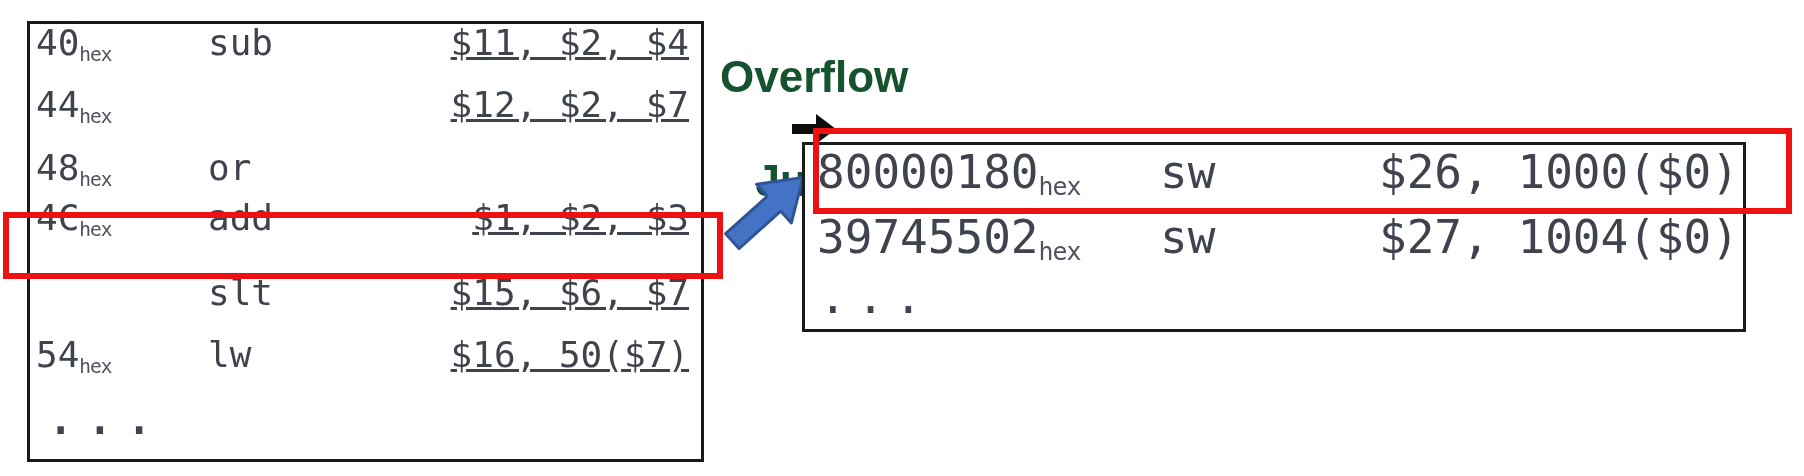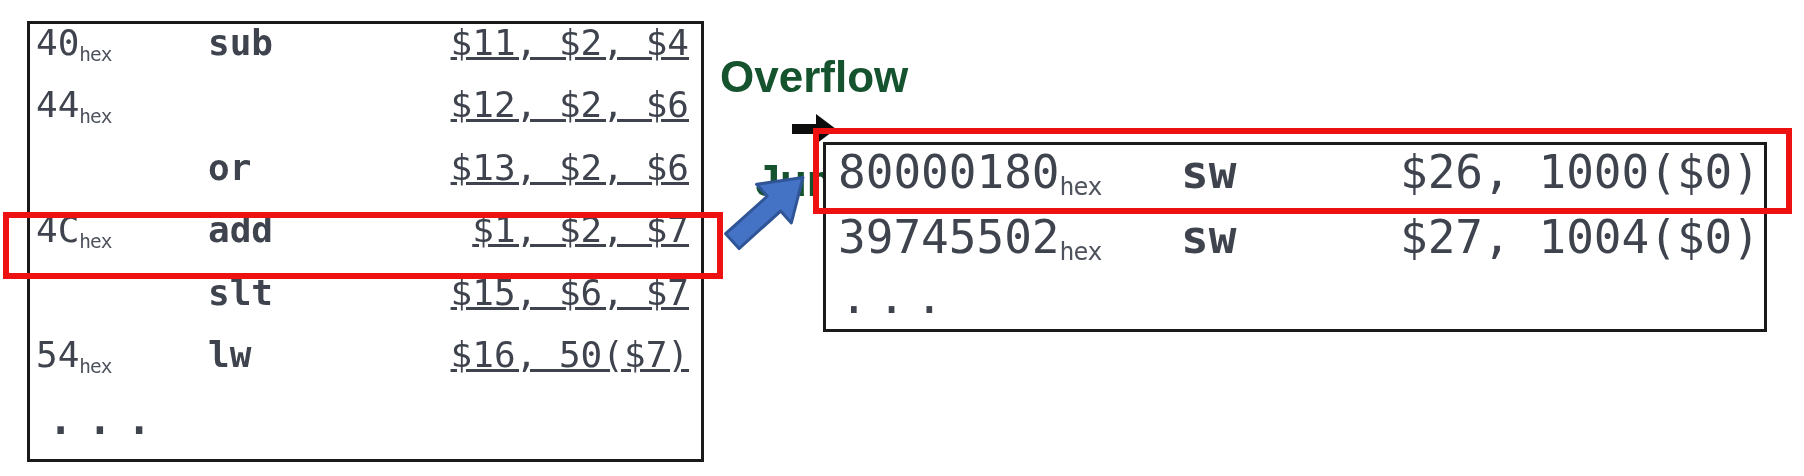--- a/index.html
+++ b/index.html
@@ -11,28 +11,28 @@
     font-family:"DejaVu Sans Mono", monospace;
   }
   
   .codebox{
     position:absolute;
     border:3px solid var(--box-border,#1a1a1a);
     background:#fff;
     box-sizing:border-box;
   }
   .box-left{left:27px;top:21px;width:677px;height:441px;}
-  .box-right{left:823px;top:142px;width:944px;height:190px;}
+  .box-right{left:802px;top:142px;width:944px;height:190px;}
   .crow{position:absolute;left:0;right:0;height:60px;line-height:1;color:var(--code-text,#3e434d);white-space:pre;}
   .box-left  .crow{font-size:36px;}
   .box-right .crow{font-size:46px;}
   .addr{position:absolute;left:6px;top:0;}
   .box-right .addr{left:12px;}
   .hx{font-size:0.54em;position:relative;top:0.30em;letter-spacing:-1px;color:#4d525c;}
-  .mn{position:absolute;top:0;font-weight:bold;}
+  .mn{position:absolute;top:0;}
   .box-left  .mn{left:178px;}
   .box-right .mn{left:355px;}
   .ops{position:absolute;top:0;}
   .box-left  .ops{right:12px;text-decoration:underline;}
   .box-right .ops{right:4px;margin-left:27px;}
   .dots{position:absolute;color:var(--code-text,#3e434d);line-height:1;}
   .box-left  .dots{left:15px;top:366px;font-size:52px;letter-spacing:8px;}
   .box-right .dots{left:14px;top:129px;font-size:46px;letter-spacing:10px;}
   
   .redframe{
@@ -65,32 +65,32 @@
   <div class="codebox box-left">
 
     <div class="crow" style="top:1px">
       <span class="addr"><span>40</span><span class="hx">hex</span></span>
       <span class="mn">sub</span>
       <span class="ops">$11, $2, $4</span>
     </div>
 
     <div class="crow" style="top:63px">
       <span class="addr"><span>44</span><span class="hx">hex</span></span>
-      <span class="ops">$12, $2, $6</span>
+      <span class="ops">$12, $2, $7</span>
     </div>
 
     <div class="crow" style="top:126px">
+      <span class="addr"><span>48</span><span class="hx">hex</span></span>
       <span class="mn">or</span>
-      <span class="ops">$13, $2, $6</span>
     </div>
 
-    <div class="crow" style="top:188px">
+    <div class="crow" style="top:176px">
       <span class="addr"><span>4C</span><span class="hx">hex</span></span>
       <span class="mn">add</span>
-      <span class="ops">$1, $2, $7</span>
+      <span class="ops">$1, $2, $3</span>
     </div>
 
     <div class="crow" style="top:251px">
       <span class="mn">slt</span>
       <span class="ops">$15, $6, $7</span>
     </div>
 
     <div class="crow" style="top:313px">
       <span class="addr"><span>54</span><span class="hx">hex</span></span>
       <span class="mn">lw</span>

